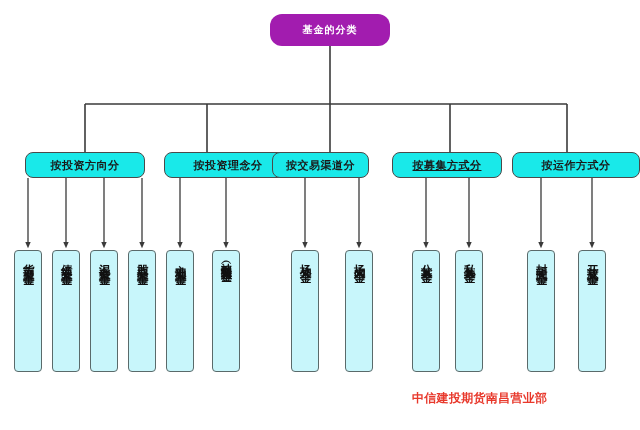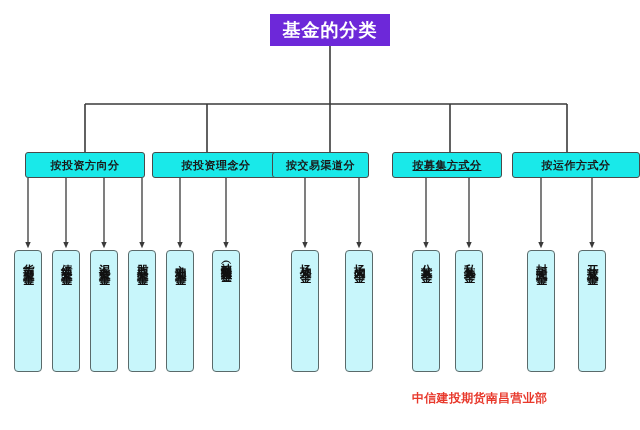--- a/index.html
+++ b/index.html
@@ -28,40 +28,41 @@
     pointer-events: none;
   }
 
   
   .root-box {
     position: absolute;
     left: 270px;
     top: 14px;
     width: 120px;
     height: 32px;
-    background: #6d28d9;
+    background: #a21caf;
     color: #ffffff;
-    font-size: 18px;
+    font-size: 10px;
     font-weight: bold;
     letter-spacing: 1px;
     display: flex;
     align-items: center;
     justify-content: center;
     box-sizing: border-box;
     z-index: 3;
+    border-radius: 12px;
   }
 
   
   .cat-box {
     position: absolute;
     top: 152px;
     height: 26px;
     background: #19e9e9;
     border: 1px solid #4a4a4a;
-    border-radius: 3px;
+    border-radius: 8px;
     box-sizing: border-box;
     display: flex;
     align-items: center;
     justify-content: center;
     font-size: 11px;
     font-weight: bold;
     color: #1a1a1a;
     letter-spacing: 0.5px;
     z-index: 3;
   }
@@ -148,21 +149,21 @@
     <path d="M426,178 L426,245" stroke="#3a3a3a" stroke-width="1.3" fill="none" marker-end="url(#arrowhead)"></path>
     <path d="M469,178 L469,245" stroke="#3a3a3a" stroke-width="1.3" fill="none" marker-end="url(#arrowhead)"></path>
 
     <path d="M541,178 L541,245" stroke="#3a3a3a" stroke-width="1.3" fill="none" marker-end="url(#arrowhead)"></path>
     <path d="M592,178 L592,245" stroke="#3a3a3a" stroke-width="1.3" fill="none" marker-end="url(#arrowhead)"></path>
   </svg>
 
   <div class="root-box">基金的分类</div>
 
   <div class="cat-box" style="left:25px;width:120px;">按投资方向分</div>
-  <div class="cat-box" style="left:152px;width:128px;">按投资理念分</div>
+  <div class="cat-box" style="left:164px;width:128px;">按投资理念分</div>
   <div class="cat-box" style="left:272px;width:97px;">按交易渠道分</div>
   <div class="cat-box" style="left:392px;width:110px;text-decoration:underline;">按募集方式分</div>
   <div class="cat-box" style="left:512px;width:128px;">按运作方式分</div>
 
   <div class="leaf-box" style="left:14px;">
     <span class="vtext">货币型基金</span>
   </div>
   <div class="leaf-box" style="left:52px;">
     <span class="vtext">债券型基金</span>
   </div>

